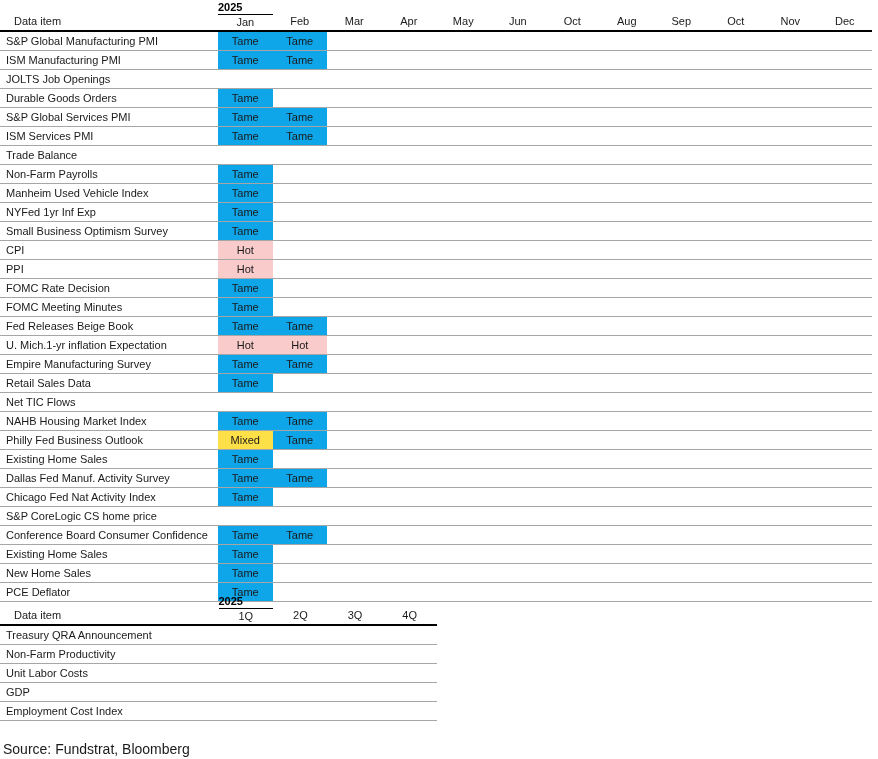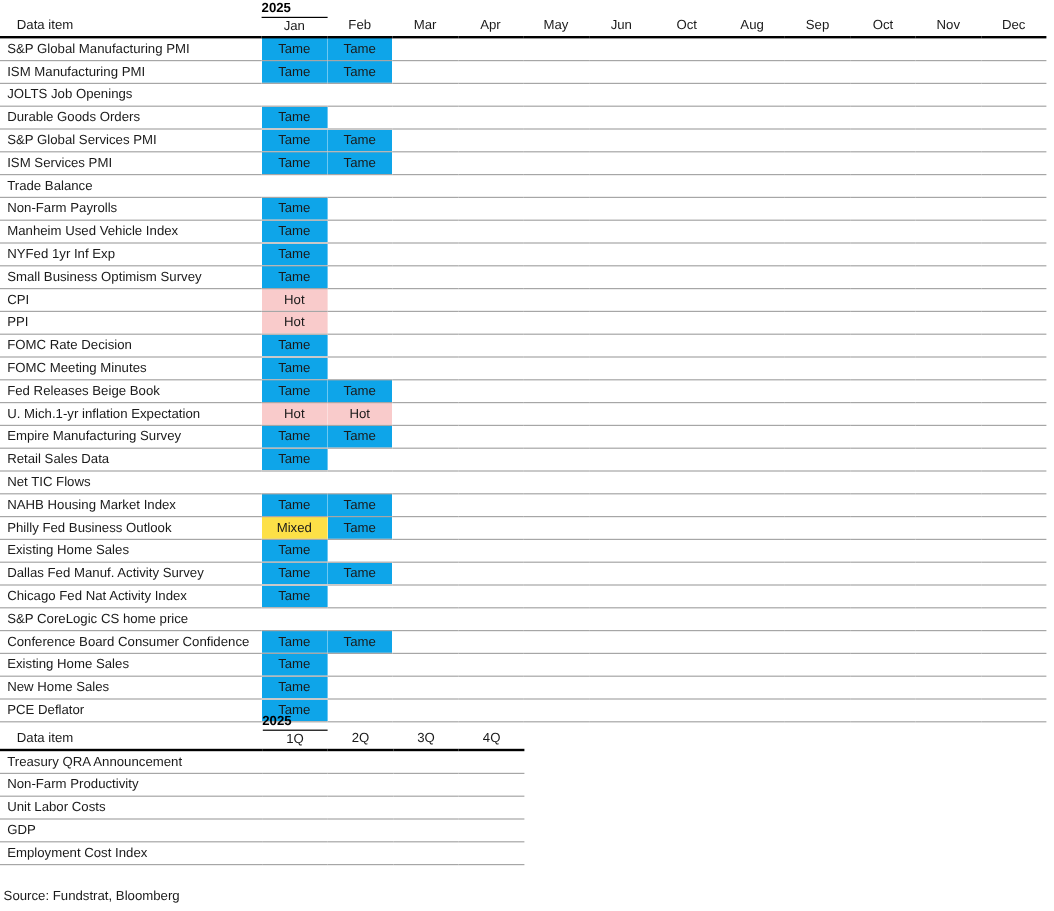--- a/index.html
+++ b/index.html
@@ -84,21 +84,21 @@
 
   
   .st-tame  { background: #0ea5e9; }
   .st-hot   { background: #f9cbcb; }
   .st-mixed { background: #fde047; }
   .st-none  { background: transparent; }
 
   
   .source-note {
     position: absolute;
-    font-size: 11px;
+    font-size: 14px;
     color: #1a1a1a;
     white-space: nowrap;
   }
 </style>
 </head>
 <body>
 
 <div class="sheet" id="monthly-sheet" style="left:0px; top:0px;">
   <table class="grid" id="monthly-grid" style="width:872px;">
     <colgroup id="monthly-colgroup">

